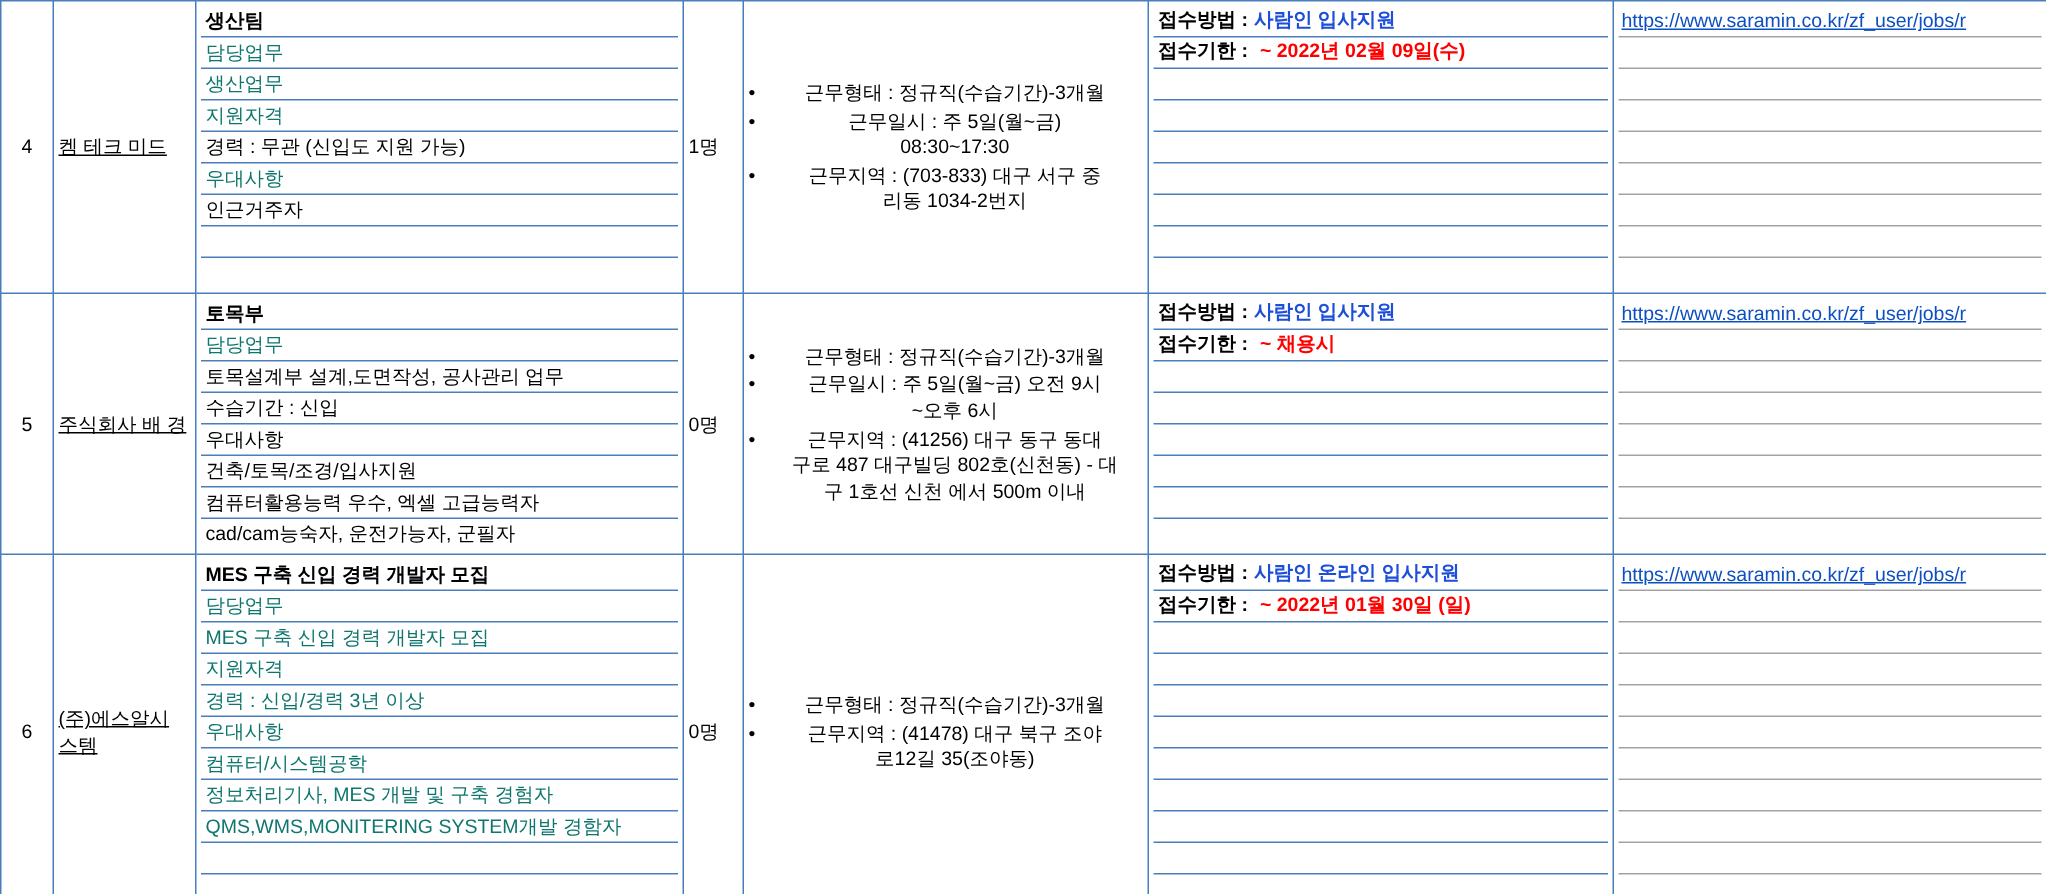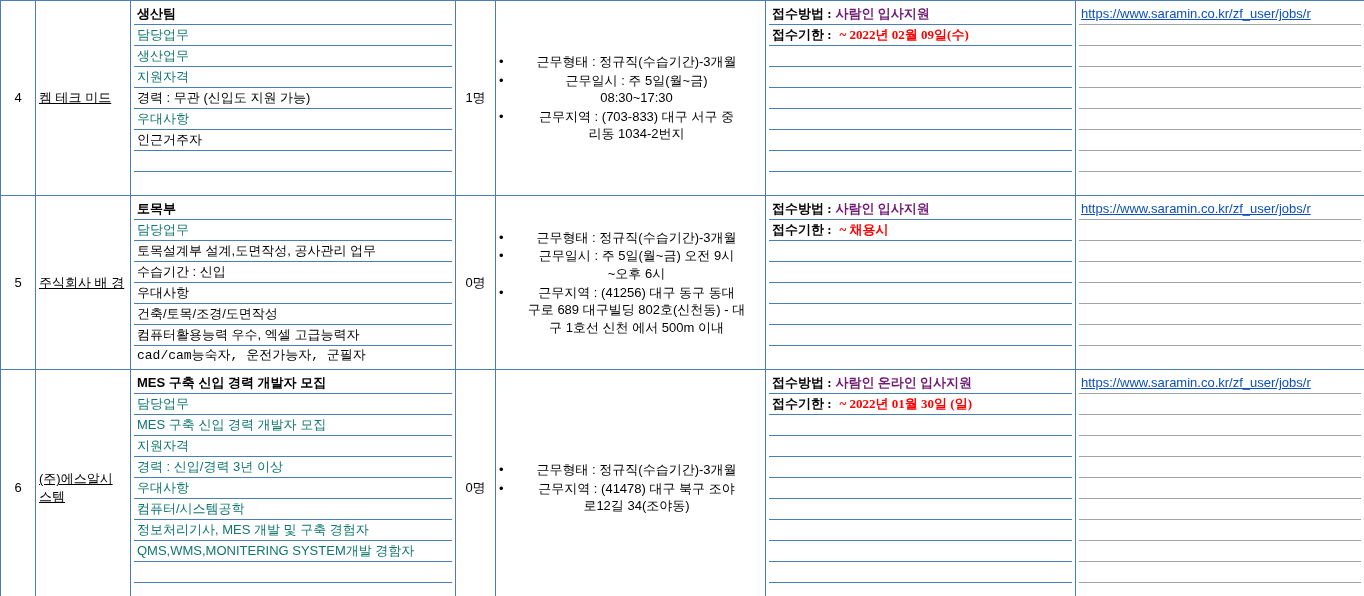--- a/index.html
+++ b/index.html
@@ -45,33 +45,32 @@
     text-align: center;
     font-size: 14px;
   }
   .cell-comp {
     text-align: left;
     padding: 0 4px;
     font-size: 13.5px;
     text-decoration: underline;
   }
   .cell-cnt {
-    text-align: center;
     font-size: 13.5px;
   }
   .detail-line {
     height: 20px;
     padding: 0 3px;
     border-bottom: 1px solid #4a7ebb;
     white-space: nowrap;
     overflow: hidden;
     display: flex;
     align-items: center;
   }
-  .detail-line:last-child { border-bottom: none; font-family: Liberation Mono, monospace; }
+  .detail-line:last-child { border-bottom: none; }
   .detail-head {
     font-weight: bold;
   }
   .detail-sub {
     color: #0f766e;
   }
   .detail-empty { }
   .cond {
     padding: 2px 6px;
     text-align: center;
@@ -98,36 +97,34 @@
   .apply-wrap {
     display: block;
   }
   .apply-row {
     height: 20px;
     border-bottom: 1px solid #4a7ebb;
     padding: 0 3px;
     white-space: nowrap;
     overflow: hidden;
     display: flex;
-    align-items: center;
-    font-family: Liberation Serif, serif;
   }
   .apply-row:last-child { border-bottom: none; }
   .apply-label {
     font-weight: bold;
     color: #000;
   }
   .apply-value {
     font-weight: bold;
     color: #ff0000;
     margin-left: 8px;
   }
   .apply-value-blue {
     font-weight: bold;
-    color: #701a75;
+    color: #1d4ed8;
     margin-left: 4px;
   }
   .link-wrap { display: block; }
   .link-row {
     height: 20px;
     border-bottom: 1px solid #a3a3a3;
     padding: 0 2px;
     white-space: nowrap;
     overflow: hidden;
     display: flex;
@@ -227,30 +224,30 @@
 
       <tr>
         <td class="cell-no">5</td>
         <td class="cell-comp">주식회사 배 경</td>
         <td>
           <div class="detail-line detail-head">토목부</div>
           <div class="detail-line detail-sub">담당업무</div>
           <div class="detail-line">토목설계부 설계,도면작성, 공사관리 업무</div>
           <div class="detail-line">수습기간 : 신입</div>
           <div class="detail-line">우대사항</div>
-          <div class="detail-line">건축/토목/조경/도면작성</div>
+          <div class="detail-line">건축/토목/조경/입사지원</div>
           <div class="detail-line">컴퓨터활용능력 우수, 엑셀 고급능력자</div>
           <div class="detail-line">cad/cam능숙자, 운전가능자, 군필자</div>
         </td>
         <td class="cell-cnt">0명</td>
         <td class="cond">
           <ul>
             <li><span class="b">•</span><span>근무형태 : 정규직(수습기간)-3개월</span></li>
             <li><span class="b">•</span><span>근무일시 : 주 5일(월~금) 오전 9시</span><span class="l2">~오후 6시</span></li>
-            <li><span class="b">•</span><span>근무지역 : (41256) 대구 동구 동대</span><span class="l2">구로 689 대구빌딩 802호(신천동) - 대</span><span class="l2">구 1호선 신천 에서 500m 이내</span></li>
+            <li><span class="b">•</span><span>근무지역 : (41256) 대구 동구 동대</span><span class="l2">구로 487 대구빌딩 802호(신천동) - 대</span><span class="l2">구 1호선 신천 에서 500m 이내</span></li>
           </ul>
         </td>
         <td>
           <div class="apply-wrap">
             <div class="apply-row">
                 <span class="apply-label">접수방법 :</span>
                 <span class="apply-value-blue">사람인 입사지원</span>
               </div>
             <div class="apply-row">
                 <span class="apply-label">접수기한 :</span>
@@ -293,21 +290,21 @@
           <div class="detail-line detail-sub">컴퓨터/시스템공학</div>
           <div class="detail-line detail-sub">정보처리기사, MES 개발 및 구축 경험자</div>
           <div class="detail-line detail-sub">QMS,WMS,MONITERING SYSTEM개발 경함자</div>
           <div class="detail-line detail-empty"></div>
           <div class="detail-line detail-empty"></div>
         </td>
         <td class="cell-cnt">0명</td>
         <td class="cond">
           <ul>
             <li><span class="b">•</span><span>근무형태 : 정규직(수습기간)-3개월</span></li>
-            <li><span class="b">•</span><span>근무지역 : (41478) 대구 북구 조야</span><span class="l2">로12길 34(조야동)</span></li>
+            <li><span class="b">•</span><span>근무지역 : (41478) 대구 북구 조야</span><span class="l2">로12길 35(조야동)</span></li>
           </ul>
         </td>
         <td>
           <div class="apply-wrap">
             <div class="apply-row">
                 <span class="apply-label">접수방법 :</span>
                 <span class="apply-value-blue">사람인 온라인 입사지원</span>
               </div>
             <div class="apply-row">
                 <span class="apply-label">접수기한 :</span>

